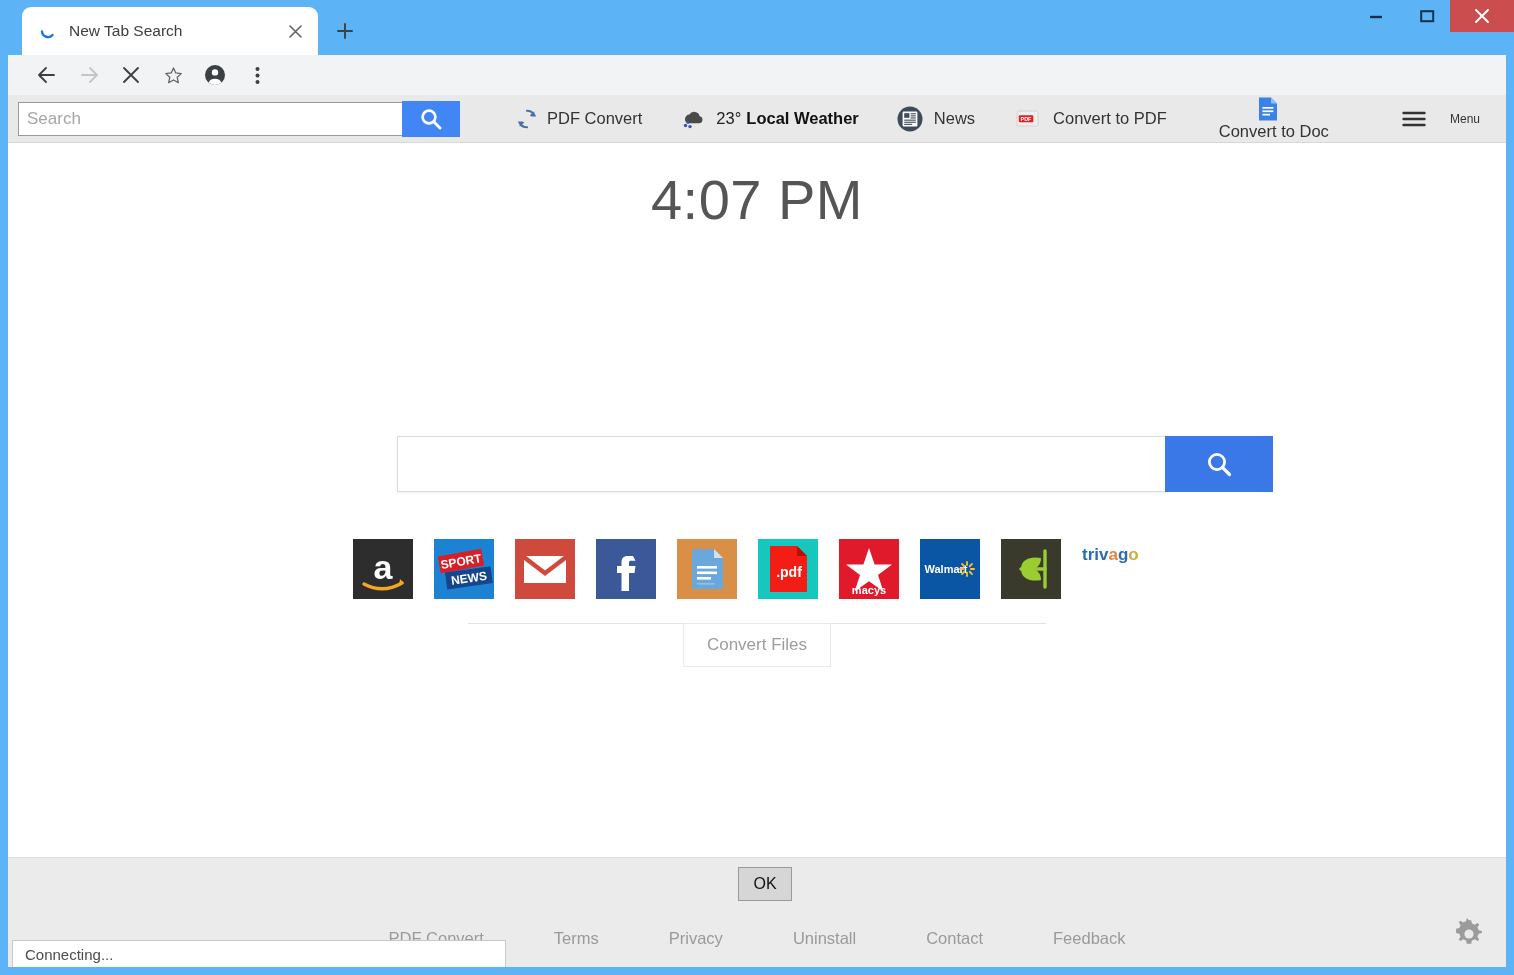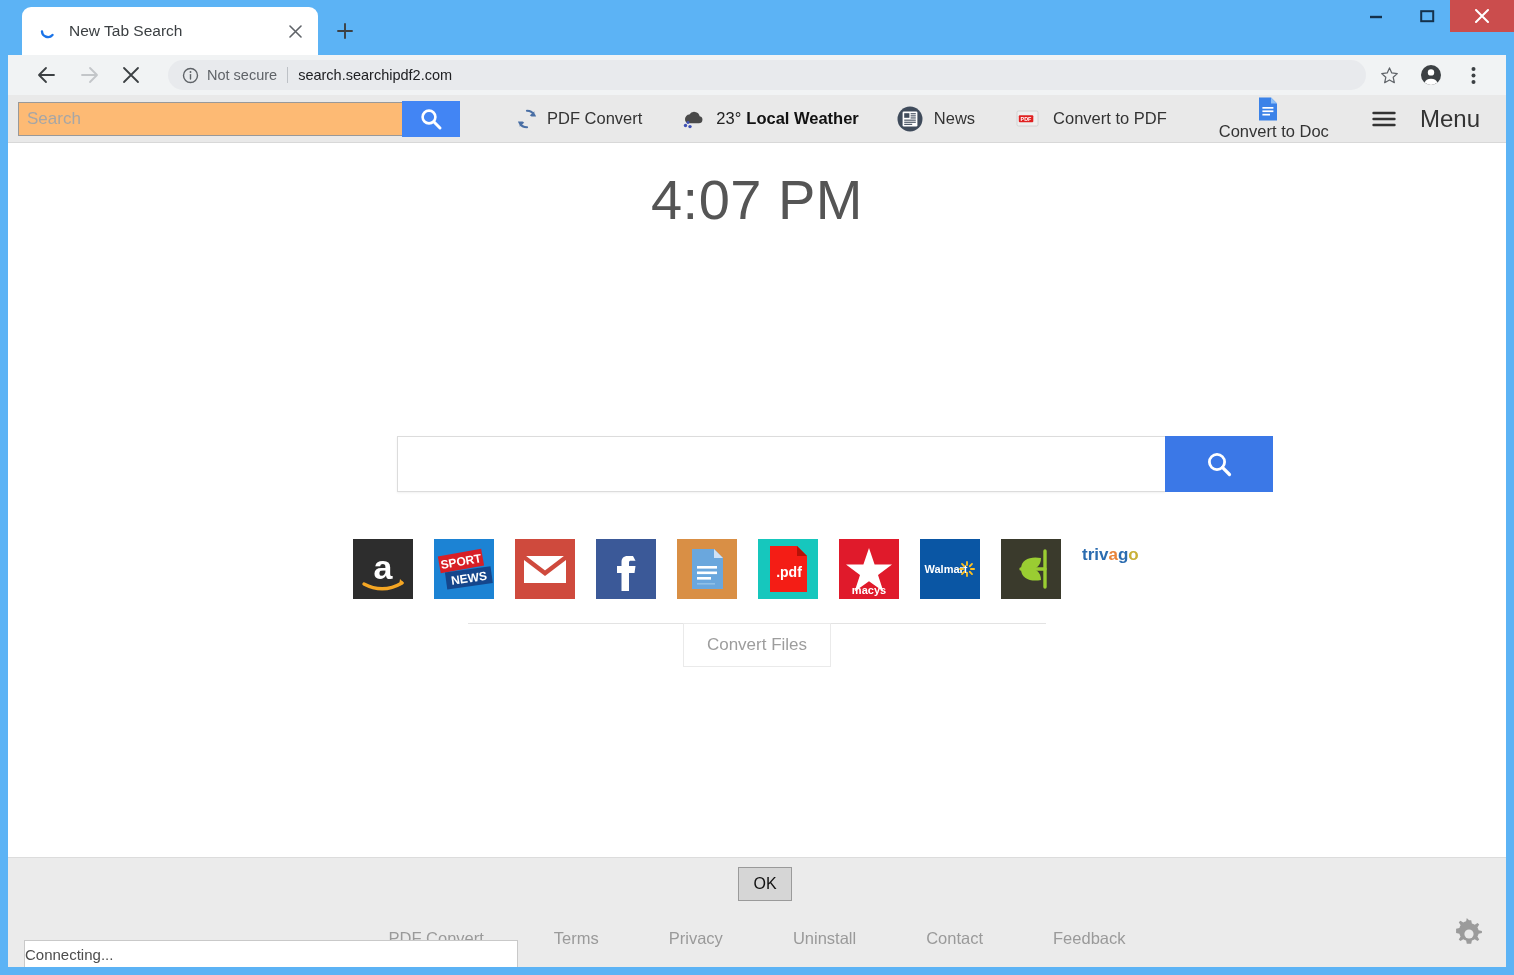--- a/index.html
+++ b/index.html
@@ -105,21 +105,21 @@
     border-bottom: 1px solid #d8d8d8;
     display: flex; align-items: center;
   }
   #ext-search-wrap {
     margin-left: 10px;
     display: flex; align-items: center;
   }
   #ext-search-input {
     width: 384px; height: 34px;
     border: 1px solid #999; border-right: none;
-    background: #fdba74;
+    background: #ffffff;
     font-size: 17px; color: #555;
     padding: 0 8px;
     font-family: "Liberation Sans", sans-serif;
     outline: none;
   }
   #ext-search-input::placeholder { color: #a6a6a6; }
   #ext-search-btn {
     width: 58px; height: 36px;
     background: #4285f4; border: none;
     display: flex; align-items: center; justify-content: center;
@@ -137,21 +137,21 @@
   #ext-weather { margin-left: 36px; justify-content: flex-end; }
   #ext-weather .weather-temp { font-size: 16.5px; color: #222; margin-left: 10px; }
   #ext-weather .weather-text { font-size: 16.5px; color: #111; font-weight: bold; margin-left: 5px; }
   #ext-news { margin-left: 38px; }
   #ext-news .ext-label { margin-left: 11px; }
   #ext-topdf { margin-left: 40px; }
   #ext-topdf .ext-label { margin-left: 12px; }
   #ext-todoc { margin-left: 40px; flex-direction: column; }
   #ext-todoc .ext-label { margin-left: 12px; }
   #ext-menu { margin-left: auto; margin-right: 26px; }
-  #ext-menu .ext-label { margin-left: 24px; font-size: 24px; color: #333; }
+  #ext-menu .ext-label { margin-left: 24px; font-size: 12px; color: #333; }
 
   
   #clock {
     position: absolute; left: 0; top: 72px; width: 1498px;
     text-align: center;
     font-size: 56px; color: #555555;
     font-weight: 300;
     letter-spacing: 0.5px;
   }
 
@@ -234,27 +234,27 @@
     margin: 0 35px;
     cursor: pointer;
   }
   #settings-gear {
     position: absolute; right: 20px; bottom: 12px;
     cursor: pointer;
   }
 
   
   #status-bubble {
-    position: absolute; left: 24px; bottom: 8px;
+    position: absolute; left: 12px; bottom: 8px;
     width: 494px; height: 27px;
     background: #ffffff;
     border: 1px solid #c9c9c9;
     border-bottom: none;
     display: flex; align-items: center;
-    padding-left: 0;
+    padding-left: 12px;
     font-size: 15px; color: #4d4d4d;
     z-index: 50;
   }
 </style>
 </head>
 <body>
 
 <div id="window-frame">
 
   <div id="tab-strip">
@@ -308,32 +308,20 @@
       <svg width="22" height="22" viewBox="0 0 22 22">
         <path d="M4 11 L18 11 M12 4 L19 11 L12 18" stroke="#c3c6c9" stroke-width="1.8" fill="none" stroke-linecap="round" stroke-linejoin="round"></path>
       </svg>
     </div>
     <div class="nav-btn">
       <svg width="20" height="20" viewBox="0 0 20 20">
         <path d="M3 3 L17 17 M17 3 L3 17" stroke="#3c4043" stroke-width="1.8" stroke-linecap="round"></path>
       </svg>
     </div>
 
-    <div id="omnibox">
-      <span id="omnibox-info-icon">
-        <svg width="17" height="17" viewBox="0 0 17 17">
-          <circle cx="8.5" cy="8.5" r="7" fill="none" stroke="#5f6368" stroke-width="1.4"></circle>
-          <path d="M8.5 7.6 L8.5 12" stroke="#5f6368" stroke-width="1.4" stroke-linecap="round"></path>
-          <circle cx="8.5" cy="5" r="0.95" fill="#5f6368"></circle>
-        </svg>
-      </span>
-      <span id="omnibox-security-text">Not secure</span>
-      <span id="omnibox-separator"></span>
-      <span id="omnibox-url">search.searchipdf2.com</span>
-    </div>
 
     <div id="nav-right">
       <div class="nav-btn">
         <svg width="19" height="19" viewBox="0 0 20 20">
           <path d="M10 2 L12.4 7.3 L18.2 8 L13.9 11.9 L15.1 17.6 L10 14.7 L4.9 17.6 L6.1 11.9 L1.8 8 L7.6 7.3 Z" fill="none" stroke="#5f6368" stroke-width="1.3" stroke-linejoin="round"></path>
         </svg>
       </div>
       <div class="nav-btn">
         <svg width="22" height="22" viewBox="0 0 22 22">
           <circle cx="11" cy="11" r="10" fill="#3c4043"></circle>

